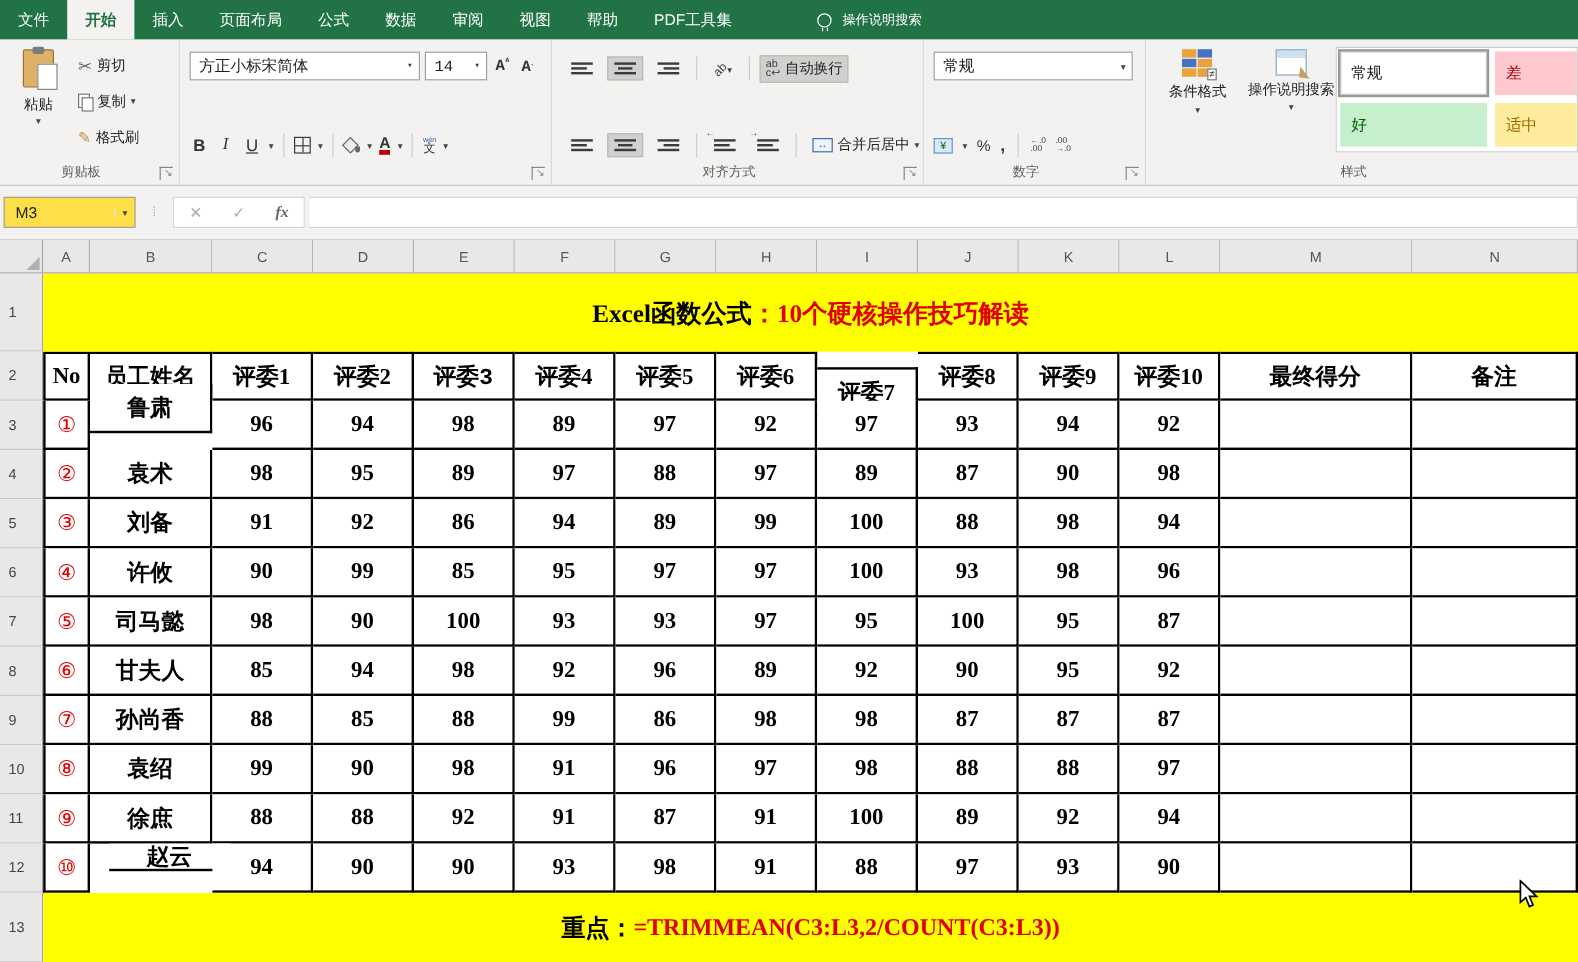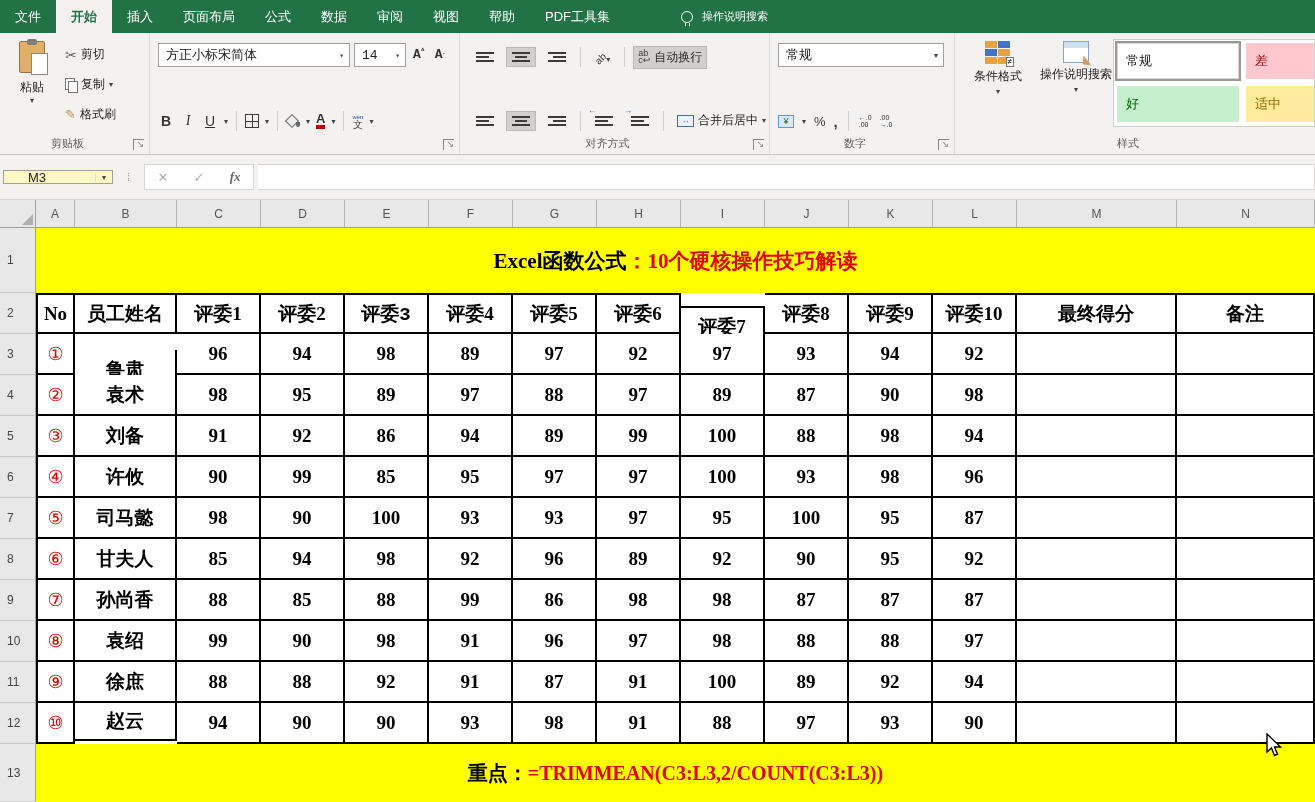--- a/index.html
+++ b/index.html
@@ -120,22 +120,22 @@
              grid-template-columns:122px 122px; grid-auto-rows:36px; gap:7px; padding:3px; }
   .sty { font-size:13px; display:flex; align-items:center; padding-left:8px; border:1px solid #d8d6d4; color:#222; background:#fff; }
   .sty.sel { outline:2px solid #9a9896; }
   .sty-bad { background:#ffc7ce; color:#9c0006; border-color:#ffc7ce; }
   .sty-good { background:#c6efce; color:#006100; border-color:#c6efce; }
   .sty-neutral { background:#ffeb9c; color:#9c6500; border-color:#ffeb9c; }
 
   
   .fbar { position:absolute; left:0; top:155px; width:1315px; height:45px; background:#f3f2f1;
           border-bottom:1px solid #d4d2d0; display:flex; align-items:center; }
-  .namebox { width:110px; height:14px; background:#fef9c3; border:1px solid #a3a1a0; margin-left:3px;
-             display:flex; align-items:center; font-size:13px; color:#222; padding-left:24px; }
+  .namebox { width:110px; height:26px; background:#fde047; border:1px solid #a3a1a0; margin-left:3px;
+             display:flex; align-items:center; font-size:13px; color:#222; padding-left:9px; }
   .namebox .caret { margin-left:auto; padding:0 6px; border-left:1px solid #e0dedd; }
   .fdots { color:#a8a6a4; font-size:11px; letter-spacing:0; margin:0 14px; }
   .fbtns { height:26px; background:#fff; border:1px solid #d8d6d4; display:flex; align-items:center; }
   .fbtn { width:36px; text-align:center; color:#b0aeac; font-size:13px; }
   .fx { font-family:"Liberation Serif", serif; font-style:italic; color:#6a6866; font-weight:bold; }
   .finput { flex:1; height:26px; background:#fff; border:1px solid #d8d6d4; border-left:none; margin-left:4px; margin-right:0; }
 
   
   .sheet { position:absolute; left:0; top:200px; width:1315px; height:602px; background:#fff; }
   .corner { position:absolute; left:0; top:0; width:36px; height:28px; background:#e8e8e8;
@@ -434,21 +434,21 @@
         <div class="tcell rfirst" style="left: 429px; top: 93px; width: 84px; height: 41px;">评委4</div>
         <div class="tcell rfirst" style="left: 513px; top: 93px; width: 84px; height: 41px;">评委5</div>
         <div class="tcell rfirst" style="left: 597px; top: 93px; width: 84px; height: 41px;">评委6</div>
         <div class="tcell rfirst" style="left: 681px; top: 106px; width: 84px; height: 41px;">评委7</div>
         <div class="tcell rfirst" style="left: 765px; top: 93px; width: 84px; height: 41px;">评委8</div>
         <div class="tcell rfirst" style="left: 849px; top: 93px; width: 84px; height: 41px;">评委9</div>
         <div class="tcell rfirst" style="left: 933px; top: 93px; width: 84px; height: 41px;">评委10</div>
         <div class="tcell rfirst" style="left: 1017px; top: 93px; width: 160px; height: 41px;">最终得分</div>
         <div class="tcell rfirst" style="left: 1177px; top: 93px; width: 138px; height: 41px;">备注</div>
         <div class="tcell cfirst no-cell" style="left: 36px; top: 134px; width: 39px; height: 41px;">①</div>
-        <div class="tcell" style="left: 75px; top: 150px; width: 102px; height: 41px;">鲁肃</div>
+        <div class="tcell" style="left: 75px; top: 120px; width: 102px; height: 41px;">鲁肃</div>
         <div class="tcell" style="left: 177px; top: 134px; width: 84px; height: 41px;">96</div>
         <div class="tcell" style="left: 261px; top: 134px; width: 84px; height: 41px;">94</div>
         <div class="tcell" style="left: 345px; top: 134px; width: 84px; height: 41px;">98</div>
         <div class="tcell" style="left: 429px; top: 134px; width: 84px; height: 41px;">89</div>
         <div class="tcell" style="left: 513px; top: 134px; width: 84px; height: 41px;">97</div>
         <div class="tcell" style="left: 597px; top: 134px; width: 84px; height: 41px;">92</div>
         <div class="tcell" style="left: 681px; top: 134px; width: 84px; height: 41px;">97</div>
         <div class="tcell" style="left: 765px; top: 134px; width: 84px; height: 41px;">93</div>
         <div class="tcell" style="left: 849px; top: 134px; width: 84px; height: 41px;">94</div>
         <div class="tcell" style="left: 933px; top: 134px; width: 84px; height: 41px;">92</div>
@@ -560,21 +560,21 @@
         <div class="tcell" style="left: 429px; top: 462px; width: 84px; height: 41px;">91</div>
         <div class="tcell" style="left: 513px; top: 462px; width: 84px; height: 41px;">87</div>
         <div class="tcell" style="left: 597px; top: 462px; width: 84px; height: 41px;">91</div>
         <div class="tcell" style="left: 681px; top: 462px; width: 84px; height: 41px;">100</div>
         <div class="tcell" style="left: 765px; top: 462px; width: 84px; height: 41px;">89</div>
         <div class="tcell" style="left: 849px; top: 462px; width: 84px; height: 41px;">92</div>
         <div class="tcell" style="left: 933px; top: 462px; width: 84px; height: 41px;">94</div>
         <div class="tcell" style="left: 1017px; top: 462px; width: 160px; height: 41px;"></div>
         <div class="tcell" style="left: 1177px; top: 462px; width: 138px; height: 41px;"></div>
         <div class="tcell cfirst no-cell" style="left: 36px; top: 503px; width: 39px; height: 41px;">⑩</div>
-        <div class="tcell" style="left: 75px; top: 503px; width: 102px; height: 38px;">赵云</div>
+        <div class="tcell" style="left: 91px; top: 503px; width: 102px; height: 23px;">赵云</div>
         <div class="tcell" style="left: 177px; top: 503px; width: 84px; height: 41px;">94</div>
         <div class="tcell" style="left: 261px; top: 503px; width: 84px; height: 41px;">90</div>
         <div class="tcell" style="left: 345px; top: 503px; width: 84px; height: 41px;">90</div>
         <div class="tcell" style="left: 429px; top: 503px; width: 84px; height: 41px;">93</div>
         <div class="tcell" style="left: 513px; top: 503px; width: 84px; height: 41px;">98</div>
         <div class="tcell" style="left: 597px; top: 503px; width: 84px; height: 41px;">91</div>
         <div class="tcell" style="left: 681px; top: 503px; width: 84px; height: 41px;">88</div>
         <div class="tcell" style="left: 765px; top: 503px; width: 84px; height: 41px;">97</div>
         <div class="tcell" style="left: 849px; top: 503px; width: 84px; height: 41px;">93</div>
         <div class="tcell" style="left: 933px; top: 503px; width: 84px; height: 41px;">90</div>

